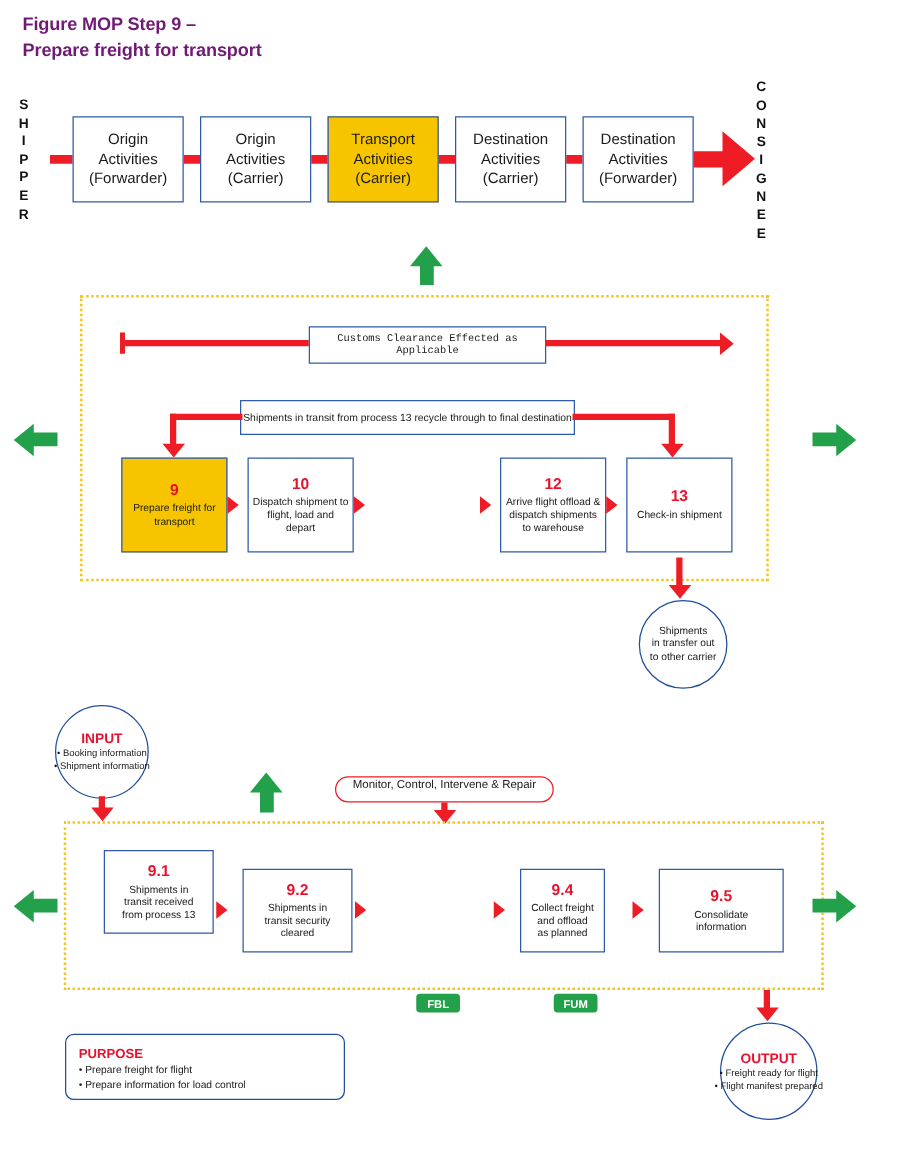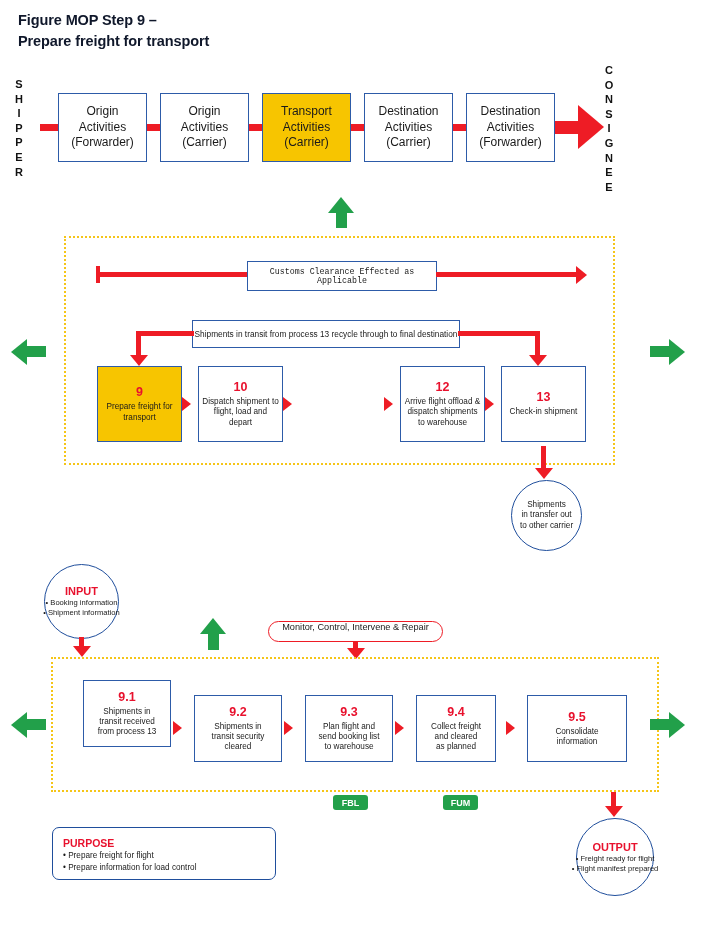--- a/index.html
+++ b/index.html
@@ -10,21 +10,21 @@
     color:#1a1a1a;
     position:relative;
     overflow:hidden;
   }
   .stage{position:absolute;left:0;top:0;width:723px;height:925px;}
   .abs{position:absolute;box-sizing:border-box;}
 
   
   .title{
     left:18px;top:10px;width:500px;
-    font-size:14.5px;font-weight:bold;line-height:21px;color:#0f172a;
+    font-size:14.5px;font-weight:bold;line-height:21px;color:#701a75;
     letter-spacing:-0.1px;
   }
 
   
   .vword{
     width:18px;text-align:center;
     font-size:11px;font-weight:bold;line-height:14.6px;color:#111;
   }
 
   
@@ -246,32 +246,26 @@
   <div class="abs rtri-right-sm" style="left:173px;top:721px;"></div>
 
   <div class="abs nbox" style="left:194px;top:695px;width:88px;height:67px;">
     <div class="pnum">9.2</div>
     <div class="ptext">Shipments in</div>
     <div class="ptext">transit security</div>
     <div class="ptext">cleared</div>
   </div>
   <div class="abs rtri-right-sm" style="left:284px;top:721px;"></div>
 
-  <div class="abs nbox" style="left:305px;top:695px;width:88px;height:67px;">
-    <div class="pnum">9.3</div>
-    <div class="ptext">Plan flight and</div>
-    <div class="ptext">send booking list</div>
-    <div class="ptext">to warehouse</div>
-  </div>
   <div class="abs rtri-right-sm" style="left:395px;top:721px;"></div>
 
-  <div class="abs nbox" style="left:416px;top:695px;width:80px;height:67px;">
+  <div class="abs nbox" style="left:416px;top:695px;width:68px;height:67px;">
     <div class="pnum">9.4</div>
     <div class="ptext">Collect freight</div>
-    <div class="ptext">and cleared</div>
+    <div class="ptext">and offload</div>
     <div class="ptext">as planned</div>
   </div>
   <div class="abs rtri-right-sm" style="left:506px;top:721px;"></div>
 
   <div class="abs nbox" style="left:527px;top:695px;width:100px;height:67px;">
     <div class="pnum">9.5</div>
     <div class="ptext">Consolidate</div>
     <div class="ptext">information</div>
   </div>
 

